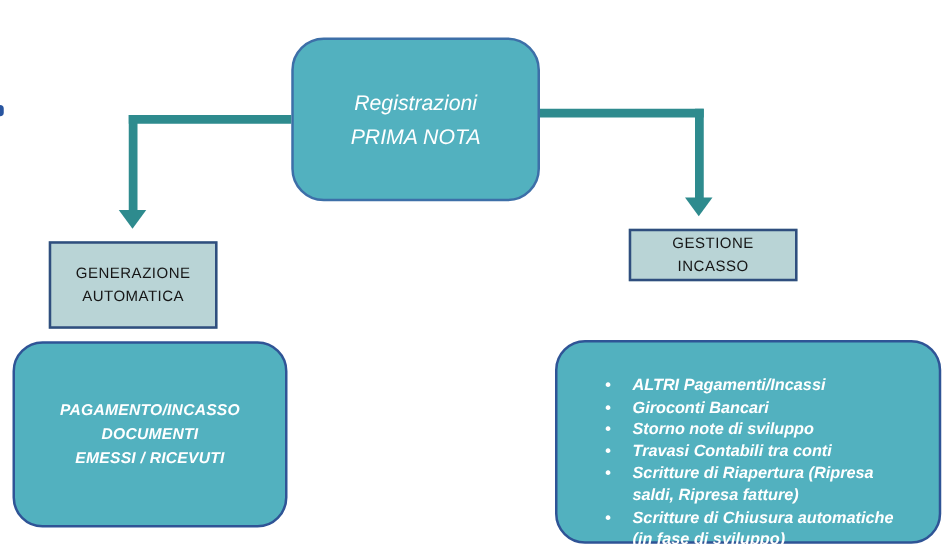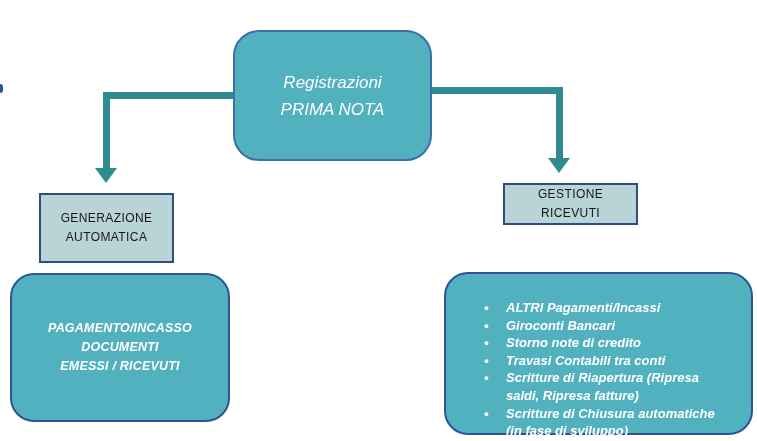--- a/index.html
+++ b/index.html
@@ -136,33 +136,33 @@
   <div class="conn v-right"></div>
   <div class="arrowhead right"></div>
 
   <div class="label-box left">
     <div>GENERAZIONE</div>
     <div>AUTOMATICA</div>
   </div>
 
   <div class="label-box right">
     <div>GESTIONE</div>
-    <div>RICEVUTI</div>
+    <div>INCASSO</div>
   </div>
 
   <div class="node detail detail-left">
     <div>PAGAMENTO/INCASSO</div>
     <div>DOCUMENTI</div>
     <div>EMESSI / RICEVUTI</div>
   </div>
 
   <div class="node detail detail-right">
     <ul class="manual-list">
       <li>ALTRI Pagamenti/Incassi</li>
       <li>Giroconti Bancari</li>
-      <li>Storno note di credito</li>
+      <li>Storno note di sviluppo</li>
       <li>Travasi Contabili tra conti</li>
       <li>Scritture di Riapertura (Ripresa saldi, Ripresa fatture)</li>
       <li>Scritture di Chiusura automatiche (in fase di sviluppo)</li>
     </ul>
   </div>
 
 </div>
 
 </body></html>

